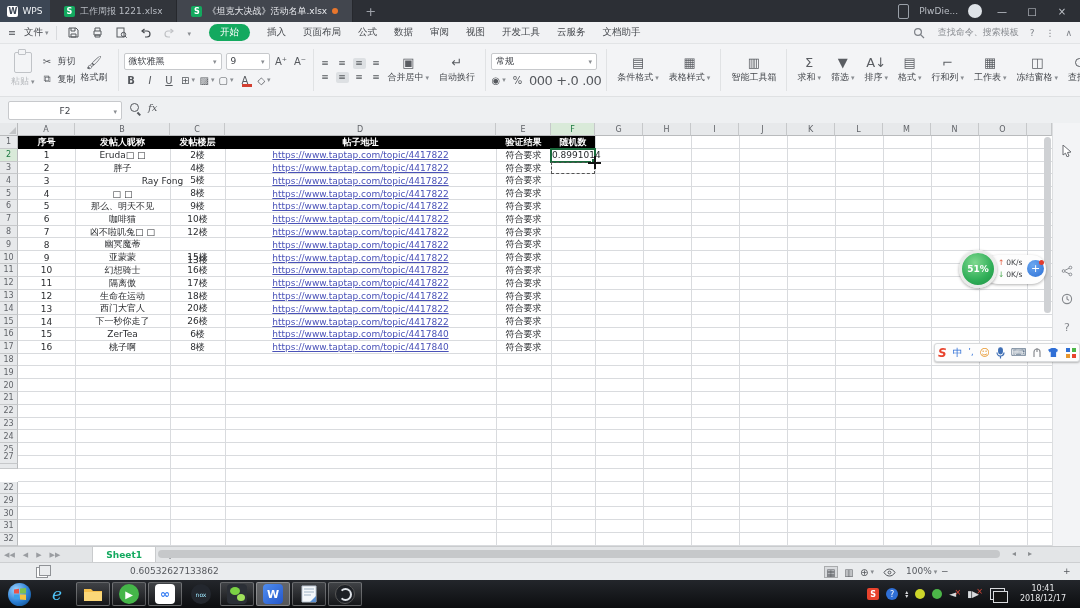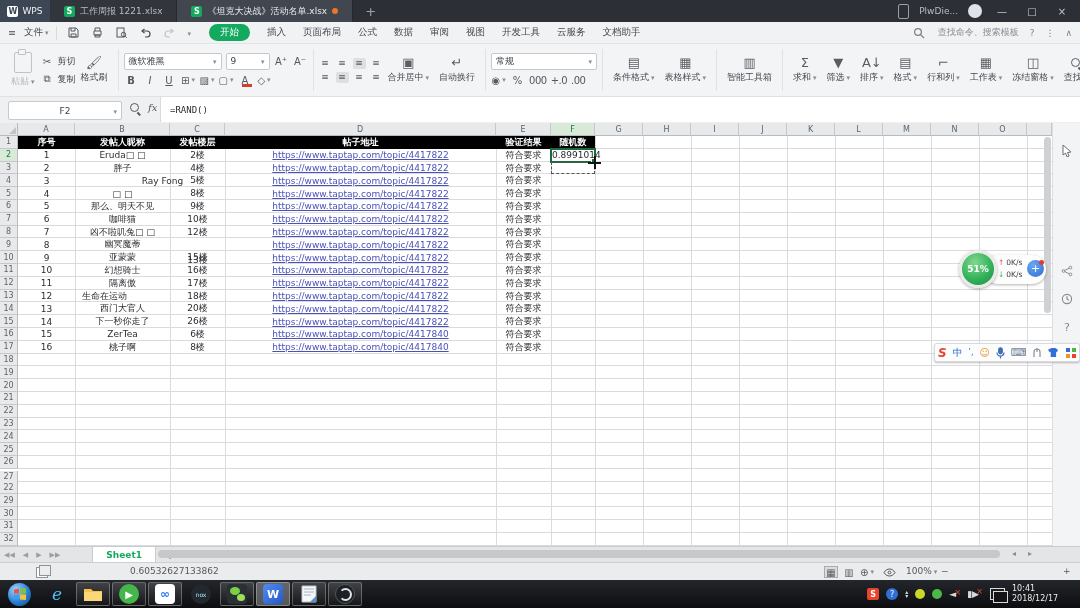--- a/index.html
+++ b/index.html
@@ -41,21 +41,21 @@
   .sqi{width:15px;height:15px;display:flex;align-items:center;justify-content:center;font-size:10px;color:#55585d;}
   .dim{color:#b7babe !important;}
   .clip{width:16px;height:19px;border:1.5px solid #c0c3c7;border-radius:2px;position:relative;}
   .clip::before{content:"";position:absolute;left:3px;top:-4px;width:6px;height:4px;border:1.5px solid #c0c3c7;border-radius:1px;background:#f3f4f6;}
   .bld{font-weight:bold;} .itl{font-style:italic;} .unl{text-decoration:underline;}
   .fclr{position:relative;} .fclr::after{content:"";position:absolute;left:2px;bottom:1px;width:10px;height:3px;background:#d23f31;}
   .alni{width:13px;height:11px;display:flex;align-items:center;justify-content:center;font-size:9px;color:#55585d;border-radius:2px;}
   .alni.on{background:#dde0e3;}
   .mag{width:7px;height:7px;border:1.5px solid #55585d;border-radius:50%;position:relative;display:inline-block;}
   .mag::after{content:"";position:absolute;right:-3px;bottom:-3px;width:4px;height:1.5px;background:#55585d;transform:rotate(45deg);}
-  .tinytxt{font-size:10px;color:#55585d;letter-spacing:-0.5px;}
+  .tinytxt{font-size:13px;color:#55585d;letter-spacing:-0.5px;}
   
   .fbar{position:absolute;left:0;top:97px;width:1080px;height:26px;background:#eef0f2;border-bottom:1px solid #d8dadc;}
   .namebox{position:absolute;left:8px;top:4px;width:112px;height:17px;background:#fff;border:1px solid #c7c9cc;border-radius:2px;display:flex;align-items:center;justify-content:center;font-size:9px;}
   .fxa{position:absolute;left:130px;top:5px;display:flex;align-items:center;gap:9px;}
   .fxlbl{font-style:italic;font-family:"DejaVu Serif","Liberation Serif",serif;color:#55585d;font-size:10px;}
   .finput{position:absolute;left:160px;top:0;width:920px;height:25px;background:#fff;border-left:1px solid #d8dadc;display:flex;align-items:center;padding-left:9px;box-sizing:border-box;font-family:"DejaVu Sans Mono","Liberation Mono",monospace;font-size:9px;color:#2b2d30;}
   
   .sheet{position:absolute;left:0;top:123px;width:1052px;height:423px;background:#fff;overflow:hidden;}
   .corner{position:absolute;background:#e7e9eb;border-right:1px solid #b9bbbd;border-bottom:1px solid #b9bbbd;box-sizing:border-box;}
   .corner::after{content:"";position:absolute;right:1px;bottom:1px;border-left:7px solid transparent;border-bottom:7px solid #c2c4c6;}
@@ -94,21 +94,21 @@
   .viewico.on{background:#d9dbde;border:1px solid #a9abad;}
   
   .taskbar{position:absolute;left:0;top:580px;width:1080px;height:28px;background:linear-gradient(#23262b,#0c0d0f);display:flex;align-items:center;}
   .orb{width:23px;height:23px;border-radius:50%;margin:0 8px;background:radial-gradient(circle at 35% 30%,#9fd4ff,#2a7fd4 55%,#0b3f77);display:flex;align-items:center;justify-content:center;flex:0 0 auto;}
   .tk{width:34px;height:24px;margin:0 1px;display:flex;align-items:center;justify-content:center;border-radius:2px;flex:0 0 auto;}
   .tk.open{border:1px solid rgba(255,255,255,.28);background:linear-gradient(rgba(255,255,255,.14),rgba(255,255,255,.03));box-sizing:border-box;}
   .tk.active{background:rgba(255,255,255,.30);}
   .sq20{width:20px;height:20px;border-radius:4px;display:flex;align-items:center;justify-content:center;}
   .tray{margin-left:auto;display:flex;align-items:center;gap:7px;padding-right:6px;}
   .trayi{display:flex;align-items:center;justify-content:center;}
-  .clockbox{color:#e9eaec;font-size:8px;text-align:left;line-height:1.25;width:62px;}
+  .clockbox{color:#e9eaec;font-size:8px;text-align:center;line-height:1.25;width:62px;}
   
   .boostpill{position:absolute;left:984px;top:255px;width:62px;height:29px;background:#fdfdfd;border-radius:14px;box-shadow:0 1px 3px rgba(0,0,0,.3);}
   .boostball{position:absolute;left:959px;top:250px;width:38px;height:38px;border-radius:50%;background:radial-gradient(circle at 40% 30%,#7fd98f,#2fae57 60%,#1d8f44);border:3px solid #e9ebe9;box-sizing:border-box;display:flex;align-items:center;justify-content:center;color:#fff;font-size:9px;font-weight:bold;box-shadow:0 1px 3px rgba(0,0,0,.35);}
   .speedrow{position:absolute;display:flex;align-items:center;gap:2px;font-size:7.5px;color:#3a3d41;}
   .plusbtn{position:absolute;left:1027px;top:260px;width:17px;height:17px;border-radius:50%;background:radial-gradient(circle at 35% 30%,#6aa7f0,#2b6fd6);color:#fff;display:flex;align-items:center;justify-content:center;font-size:11px;}
   .plusbtn::after{content:"";position:absolute;right:0;top:0;width:5px;height:5px;border-radius:50%;background:#e23c2e;}
   .imebar{position:absolute;left:934px;top:343px;width:146px;height:19px;background:#fdfdfd;border:1px solid #d8dadc;border-radius:3px;box-shadow:0 1px 2px rgba(0,0,0,.25);display:flex;align-items:center;justify-content:space-around;box-sizing:border-box;}
   .imei{font-size:10px;display:flex;align-items:center;justify-content:center;}
   svg{display:block;}
 </style>
@@ -337,23 +337,20 @@
   </div>
 
   <div class="fbar">
     <div class="namebox">
       <span>F2</span>
       <span class="dd" style="position:absolute;right:4px;"></span>
     </div>
     <div class="fxa">
       <span class="mag"></span>
       <span class="fxlbl">fx</span>
-    </div>
-    <div class="finput">
-      <span>=RAND()</span>
     </div>
   </div>
 
   <div class="sheet" id="sheet">
       <div class="corner" style="left: 0px; top: 0px; width: 18px; height: 13px;"></div>
       <div class="ch" style="left: 18px; width: 57px;">A</div>
       <div class="ch" style="left: 75px; width: 95px;">B</div>
       <div class="ch" style="left: 170px; width: 55px;">C</div>
       <div class="ch" style="left: 225px; width: 271px;">D</div>
       <div class="ch" style="left: 496px; width: 55px;">E</div>
@@ -387,21 +384,21 @@
       <div class="rn" style="top: 217.8px; height: 12.8px;">17</div>
       <div class="rn" style="top: 230.6px; height: 12.8px;">18</div>
       <div class="rn" style="top: 243.4px; height: 12.8px;">19</div>
       <div class="rn" style="top: 256.2px; height: 12.8px;">20</div>
       <div class="rn" style="top: 269px; height: 12.8px;">21</div>
       <div class="rn" style="top: 281.8px; height: 12.8px;">22</div>
       <div class="rn" style="top: 294.6px; height: 12.8px;">23</div>
       <div class="rn" style="top: 307.4px; height: 12.8px;">24</div>
       <div class="rn" style="top: 320.2px; height: 12.8px;">25</div>
       <div class="rn" style="top: 333px; height: 12.8px;">26</div>
-      <div class="rn" style="top: 328px; height: 12.8px; margin-top: 20px;">27</div>
+      <div class="rn" style="top: 328px; height: 12.8px;">27</div>
       <div class="rn" style="top: 358.6px; height: 12.8px;">22</div>
       <div class="rn" style="top: 371.4px; height: 12.8px;">29</div>
       <div class="rn" style="top: 384.2px; height: 12.8px;">30</div>
       <div class="rn" style="top: 397px; height: 12.8px;">31</div>
       <div class="rn" style="top: 409.8px; height: 12.8px;">32</div>
       <div class="grid"></div>
       <div class="vline" style="left: 75px;"></div>
       <div class="vline" style="left: 170px;"></div>
       <div class="vline" style="left: 225px;"></div>
       <div class="vline" style="left: 496px;"></div>
@@ -471,21 +468,21 @@
       <div class="cell" style="left: 75px; top: 141px; width: 95px; height: 12.8px;">幻想骑士</div>
       <div class="cell" style="left: 170px; top: 141px; width: 55px; height: 12.8px;">16楼</div>
       <div class="cell link" style="left: 225px; top: 141px; width: 271px; height: 12.8px;">https://www.taptap.com/topic/4417822</div>
       <div class="cell" style="left: 496px; top: 141px; width: 55px; height: 12.8px;">符合要求</div>
       <div class="cell" style="left: 18px; top: 153.8px; width: 57px; height: 12.8px;">11</div>
       <div class="cell" style="left: 75px; top: 153.8px; width: 95px; height: 12.8px;">隔离傲</div>
       <div class="cell" style="left: 170px; top: 153.8px; width: 55px; height: 12.8px;">17楼</div>
       <div class="cell link" style="left: 225px; top: 153.8px; width: 271px; height: 12.8px;">https://www.taptap.com/topic/4417822</div>
       <div class="cell" style="left: 496px; top: 153.8px; width: 55px; height: 12.8px;">符合要求</div>
       <div class="cell" style="left: 18px; top: 166.6px; width: 57px; height: 12.8px;">12</div>
-      <div class="cell" style="left: 57px; top: 166.6px; width: 95px; height: 12.8px;">生命在运动</div>
+      <div class="cell" style="left: 75px; top: 166.6px; width: 95px; height: 12.8px;">生命在运动</div>
       <div class="cell" style="left: 170px; top: 166.6px; width: 55px; height: 12.8px;">18楼</div>
       <div class="cell link" style="left: 225px; top: 166.6px; width: 271px; height: 12.8px;">https://www.taptap.com/topic/4417822</div>
       <div class="cell" style="left: 496px; top: 166.6px; width: 55px; height: 12.8px;">符合要求</div>
       <div class="cell" style="left: 18px; top: 179.4px; width: 57px; height: 12.8px;">13</div>
       <div class="cell" style="left: 75px; top: 179.4px; width: 95px; height: 12.8px;">西门大官人</div>
       <div class="cell" style="left: 170px; top: 179.4px; width: 55px; height: 12.8px;">20楼</div>
       <div class="cell link" style="left: 225px; top: 179.4px; width: 271px; height: 12.8px;">https://www.taptap.com/topic/4417822</div>
       <div class="cell" style="left: 496px; top: 179.4px; width: 55px; height: 12.8px;">符合要求</div>
       <div class="cell" style="left: 18px; top: 192.2px; width: 57px; height: 12.8px;">14</div>
       <div class="cell" style="left: 75px; top: 192.2px; width: 95px; height: 12.8px;">下一秒你走了</div>

